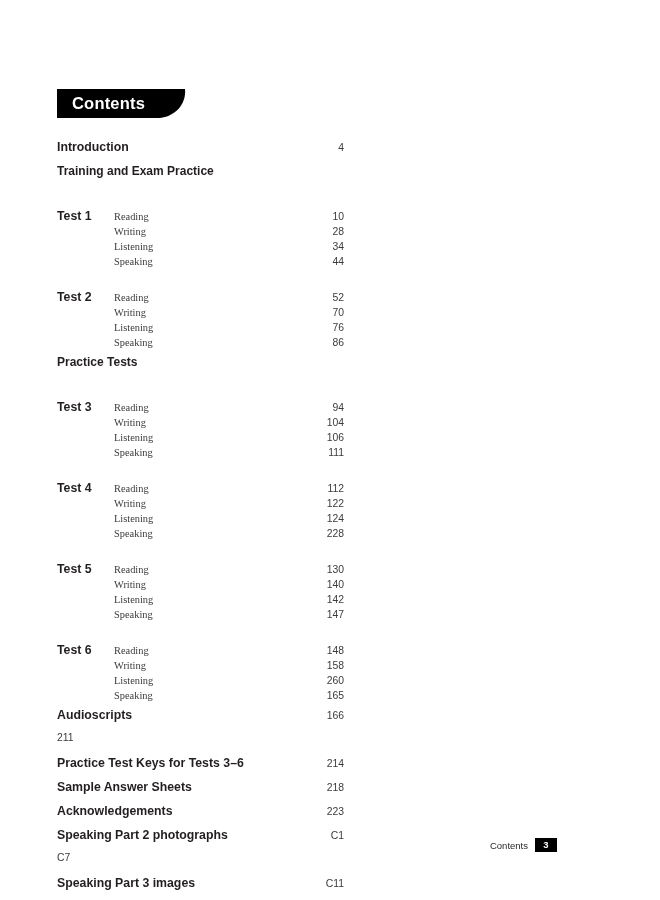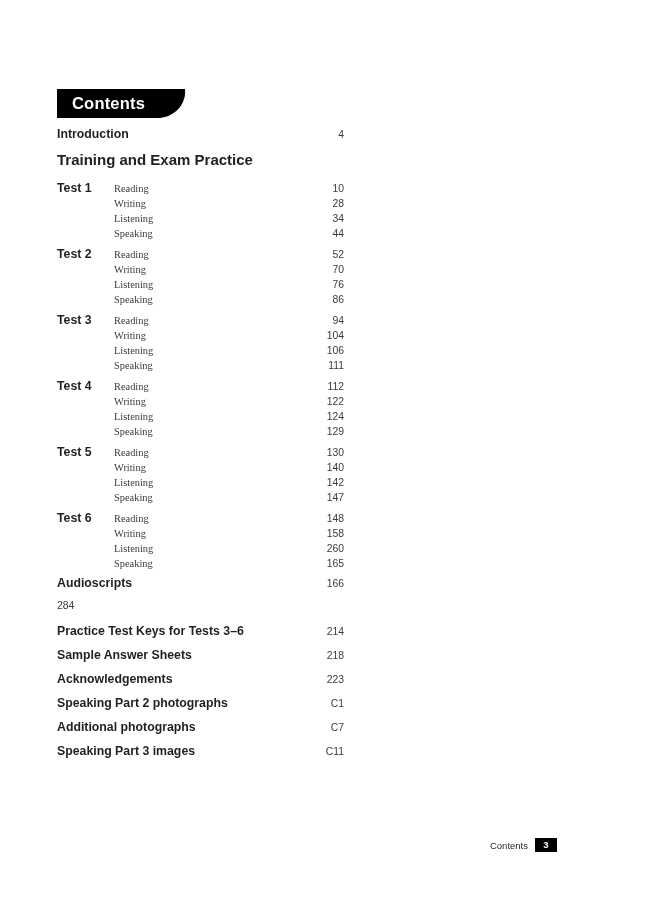--- a/index.html
+++ b/index.html
@@ -46,21 +46,21 @@
     font-weight: bold;
     color: #ffffff;
     letter-spacing: 0.2px;
     white-space: nowrap;
   }
 
   
   .toc {
     position: absolute;
     left: 57px;
-    top: 127px;
+    top: 140px;
     width: 287px;
   }
 
   .row {
     position: relative;
     display: flex;
     align-items: baseline;
     width: 287px;
   }
 
@@ -82,30 +82,30 @@
     text-align: right;
     flex: 0 0 auto;
     white-space: nowrap;
   }
 
   
   .row-section {
     height: 24px;
   }
   .row-section .label {
-    font-size: 15px;
+    font-size: 12px;
     font-weight: bold;
     color: #231f20;
     white-space: nowrap;
   }
 
   
   .test-group {
     position: relative;
-    margin-top: 6px;
+    margin-top: 21px;
     margin-bottom: 5px;
   }
   .sub-row {
     position: relative;
     height: 15px;
     display: flex;
     align-items: baseline;
     width: 287px;
   }
   .test-name {
@@ -217,20 +217,23 @@
         </div>
         <div class="sub-row">
           <span class="sub-label">Listening</span>
           <span class="sub-page">76</span>
         </div>
         <div class="sub-row">
           <span class="sub-label">Speaking</span>
           <span class="sub-page">86</span>
         </div>
       </div>
+      <div class="row row-section">
+        <span class="label">Practice Tests</span>
+      </div>
       <div class="test-group">
         <div class="test-name">Test 3</div>
         <div class="sub-row">
           <span class="sub-label">Reading</span>
           <span class="sub-page">94</span>
         </div>
         <div class="sub-row">
           <span class="sub-label">Writing</span>
           <span class="sub-page">104</span>
         </div>
@@ -252,21 +255,21 @@
         <div class="sub-row">
           <span class="sub-label">Writing</span>
           <span class="sub-page">122</span>
         </div>
         <div class="sub-row">
           <span class="sub-label">Listening</span>
           <span class="sub-page">124</span>
         </div>
         <div class="sub-row">
           <span class="sub-label">Speaking</span>
-          <span class="sub-page">129</span>
+          <span class="sub-page">228</span>
         </div>
       </div>
       <div class="test-group">
         <div class="test-name">Test 5</div>
         <div class="sub-row">
           <span class="sub-label">Reading</span>
           <span class="sub-page">130</span>
         </div>
         <div class="sub-row">
           <span class="sub-label">Writing</span>
@@ -298,40 +301,39 @@
         <div class="sub-row">
           <span class="sub-label">Speaking</span>
           <span class="sub-page">165</span>
         </div>
       </div>
       <div class="row row-major">
         <span class="label">Audioscripts</span>
         <span class="pageno">166</span>
       </div>
       <div class="row row-major">
-        <span class="pageno">284</span>
+        <span class="pageno">211</span>
       </div>
       <div class="row row-major">
         <span class="label">Practice Test Keys for Tests 3–6</span>
         <span class="pageno">214</span>
       </div>
       <div class="row row-major">
         <span class="label">Sample Answer Sheets</span>
         <span class="pageno">218</span>
       </div>
       <div class="row row-major">
         <span class="label">Acknowledgements</span>
         <span class="pageno">223</span>
       </div>
       <div class="row row-major">
         <span class="label">Speaking Part 2 photographs</span>
         <span class="pageno">C1</span>
       </div>
       <div class="row row-major">
-        <span class="label">Additional photographs</span>
         <span class="pageno">C7</span>
       </div>
       <div class="row row-major">
         <span class="label">Speaking Part 3 images</span>
         <span class="pageno">C11</span>
       </div>
     </div>
 
   <div class="footer">
     <span class="footer-label">Contents</span>

